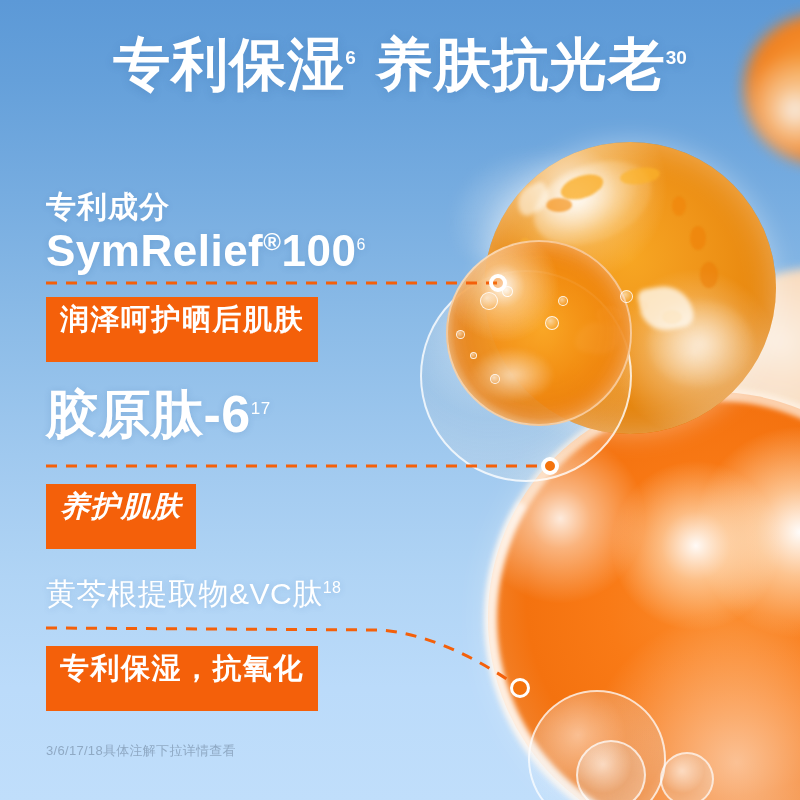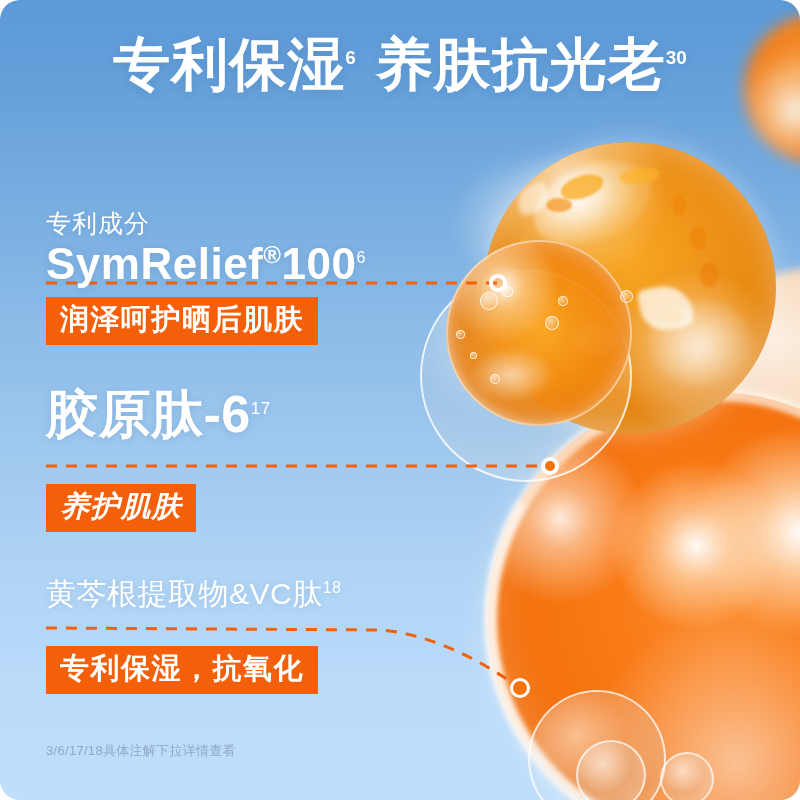--- a/index.html
+++ b/index.html
@@ -18,21 +18,20 @@
     font-family: "Liberation Sans", "DejaVu Sans", sans-serif;
     background: linear-gradient(180deg,
         #5c99d7 0%,
         #65a0da 10%,
         #76ace0 24%,
         #8bbbe7 40%,
         #a0c9ef 57%,
         #b0d4f5 72%,
         #bbdbfa 86%,
         #c0defb 100%);
-    border-radius: 20px;
   }
 
   
   .art { position: absolute; inset: 0; overflow: hidden; }
 
   
   .bub-topright {
     position: absolute;
     left: 744px; top: 14px;
     width: 150px; height: 150px;
@@ -244,26 +243,25 @@
     vertical-align: super;
     font-weight: 700;
     letter-spacing: 0;
   }
   .headline .gap { display: inline-block; width: 20px; }
 
   .block { position: absolute; left: 46px; }
 
   .eyebrow {
     color: #ffffff;
-    font-size: 25px;
-    font-weight: 400;
+    font-size: 30px;
+    font-weight: 700;
     letter-spacing: 1px;
     line-height: 1.25;
     text-shadow: 0 1px 6px rgba(40,90,150,.18);
-    margin-top: 20px;
   }
   .ingredient {
     color: #ffffff;
     font-size: 44px;
     font-weight: 600;
     letter-spacing: .5px;
     line-height: 1.12;
     white-space: nowrap;
     text-shadow: 0 1px 7px rgba(40,90,150,.18);
   }
@@ -283,21 +281,21 @@
   .ingredient.big .sup { font-size: 17px; }
   .reg { font-size: 24px; vertical-align: super; }
 
   .badge {
     display: inline-block;
     background: #f4600a;
     color: #ffffff;
     font-size: 29px;
     font-weight: 700;
     letter-spacing: 1.5px;
-    padding: 7px 14px 9px 14px;
+    padding: 7px 14px 26px 14px;
     line-height: 1.1;
     white-space: nowrap;
   }
 
   .footnote {
     position: absolute;
     left: 46px; top: 742px;
     color: #8fa9c4;
     font-size: 13px;
     letter-spacing: .3px;

